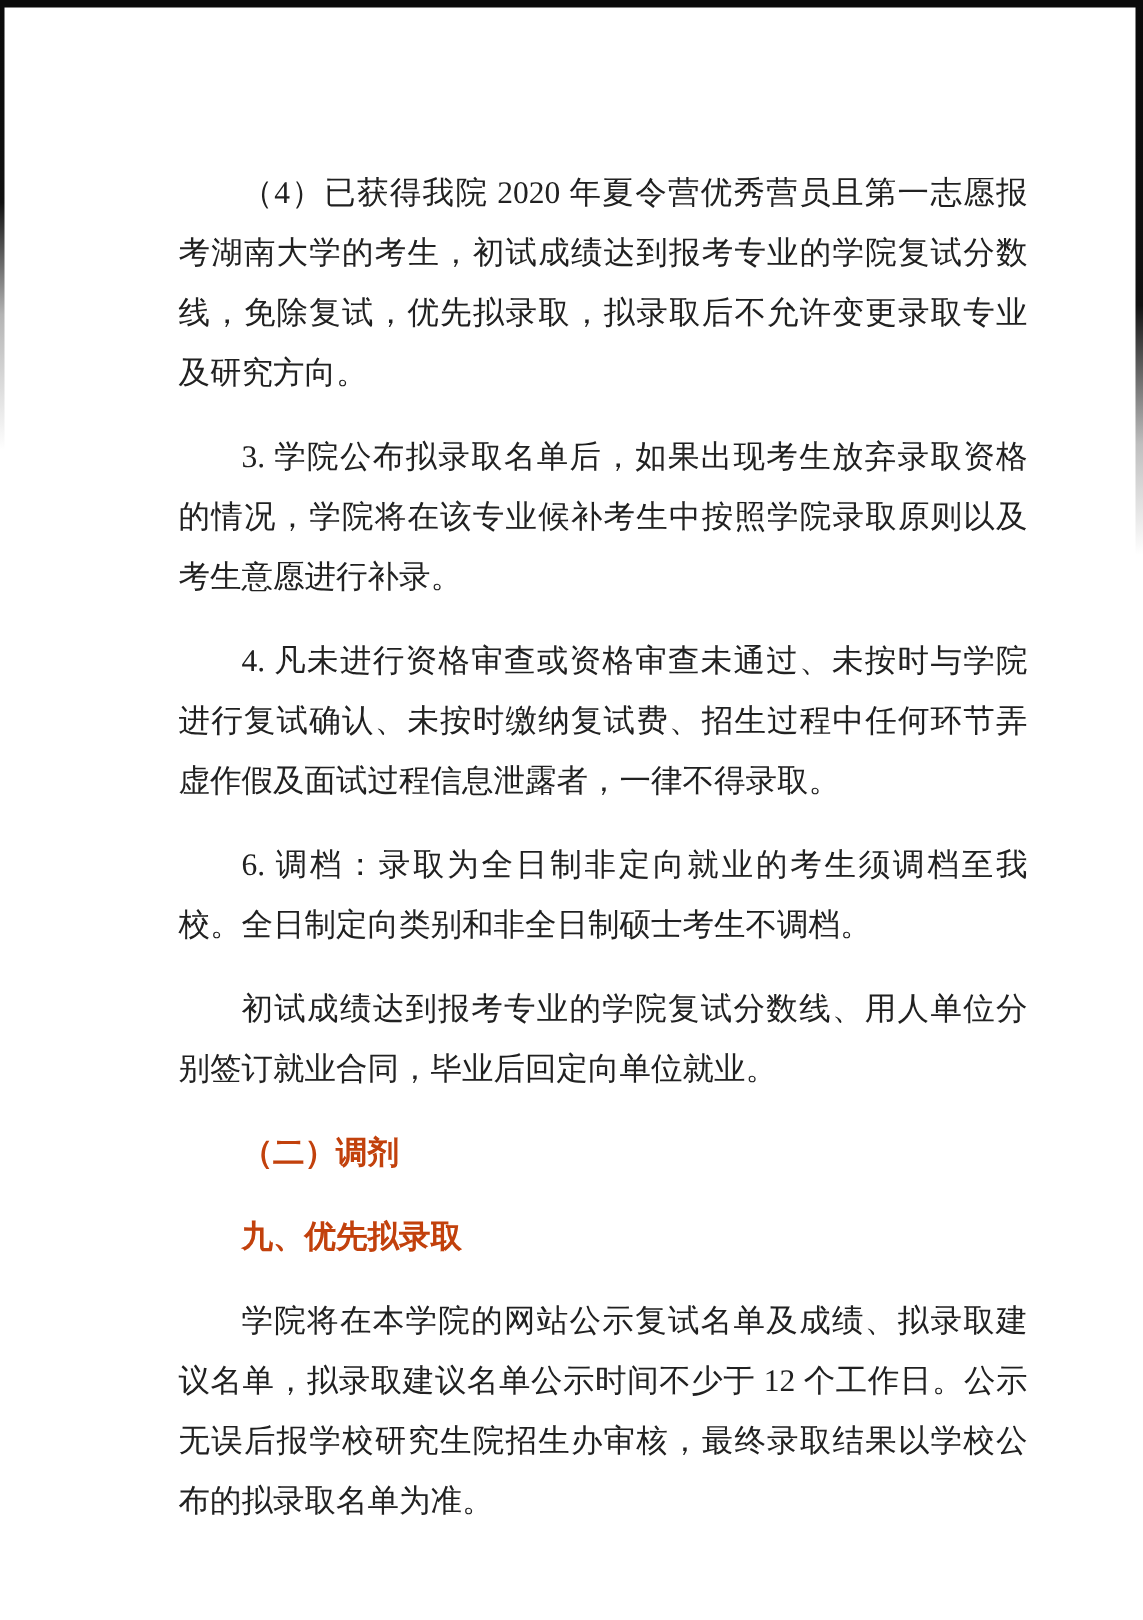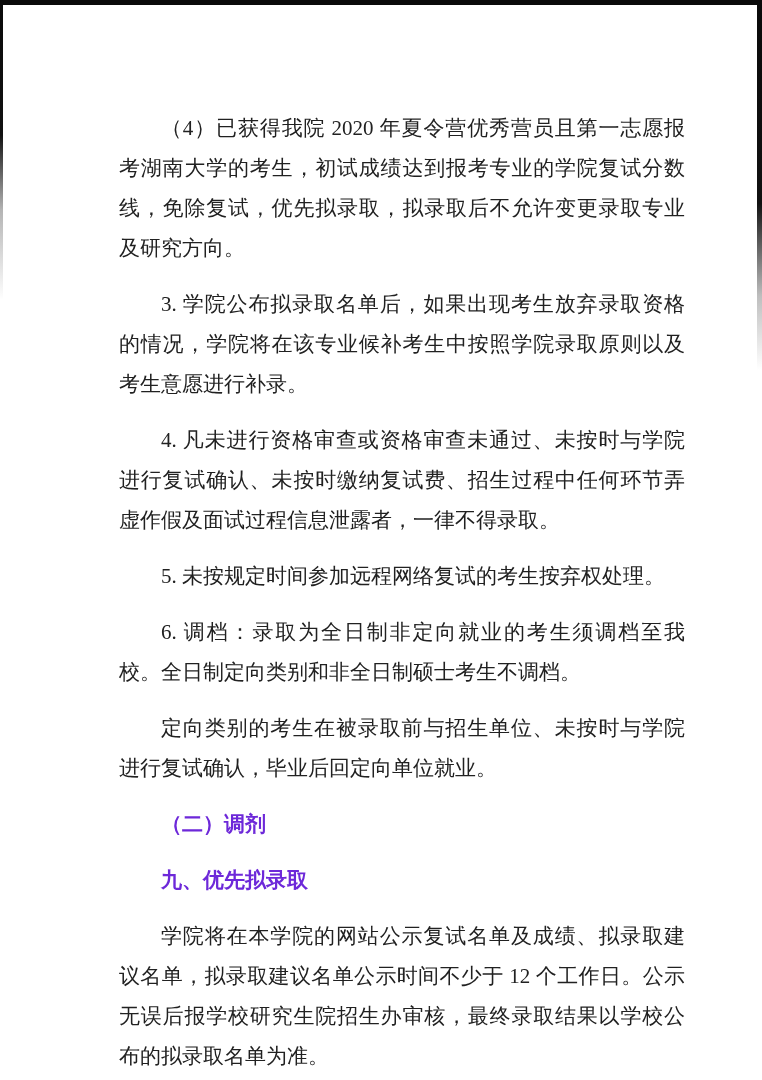--- a/index.html
+++ b/index.html
@@ -45,35 +45,34 @@
     text-align: justify;
   }
   .content p {
     margin: 16px;
     padding: 0;
     text-indent: 2em;
     word-break: break-all;
   }
   .content p.heading {
     font-weight: bold;
-    color: #6d28d9;
+    color: #c2410c;
   }
 </style>
 </head>
 <body>
 
 <div class="page">
   <div class="edge-top"></div>
   <div class="edge-left"></div>
   <div class="edge-right"></div>
 
   <div class="content">
     <p>（4）已获得我院 2020 年夏令营优秀营员且第一志愿报考湖南大学的考生，初试成绩达到报考专业的学院复试分数线，免除复试，优先拟录取，拟录取后不允许变更录取专业及研究方向。</p>
     <p>3. 学院公布拟录取名单后，如果出现考生放弃录取资格的情况，学院将在该专业候补考生中按照学院录取原则以及考生意愿进行补录。</p>
     <p>4. 凡未进行资格审查或资格审查未通过、未按时与学院进行复试确认、未按时缴纳复试费、招生过程中任何环节弄虚作假及面试过程信息泄露者，一律不得录取。</p>
-    <p>5. 未按规定时间参加远程网络复试的考生按弃权处理。</p>
     <p>6. 调档：录取为全日制非定向就业的考生须调档至我校。全日制定向类别和非全日制硕士考生不调档。</p>
-    <p>定向类别的考生在被录取前与招生单位、未按时与学院进行复试确认，毕业后回定向单位就业。</p>
+    <p>初试成绩达到报考专业的学院复试分数线、用人单位分别签订就业合同，毕业后回定向单位就业。</p>
     <p class="heading">（二）调剂</p>
     <p class="heading">九、优先拟录取</p>
     <p>学院将在本学院的网站公示复试名单及成绩、拟录取建议名单，拟录取建议名单公示时间不少于 12 个工作日。公示无误后报学校研究生院招生办审核，最终录取结果以学校公布的拟录取名单为准。</p>
   </div>
 </div>
 
 </body></html>

